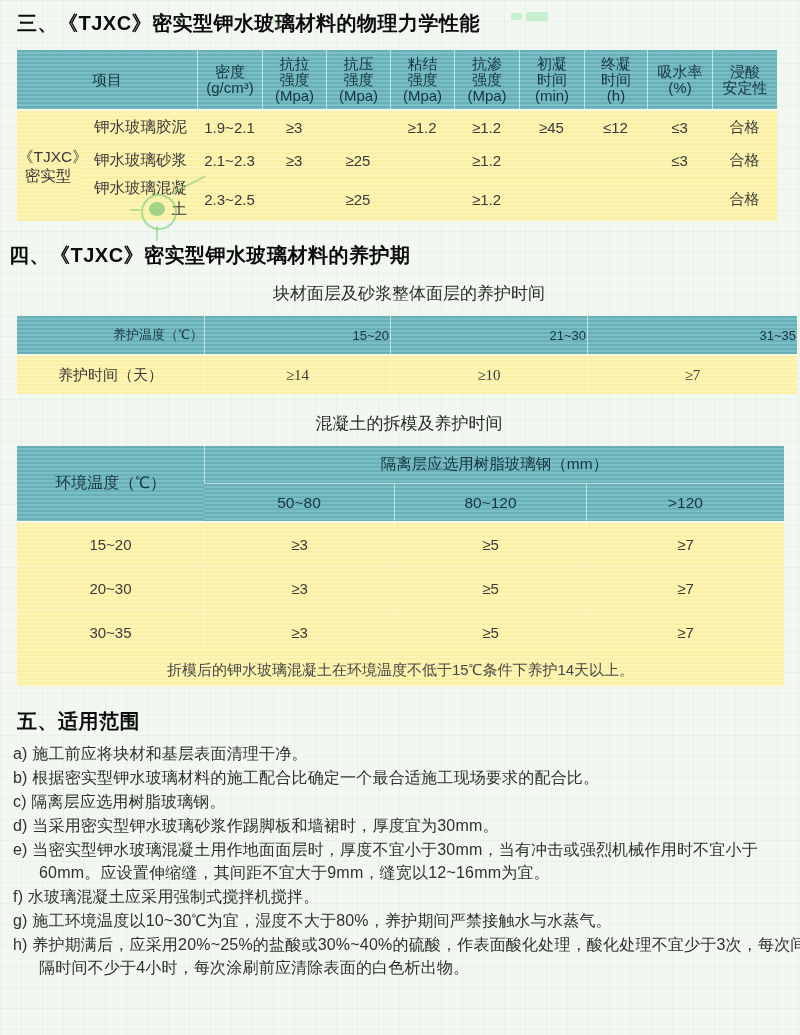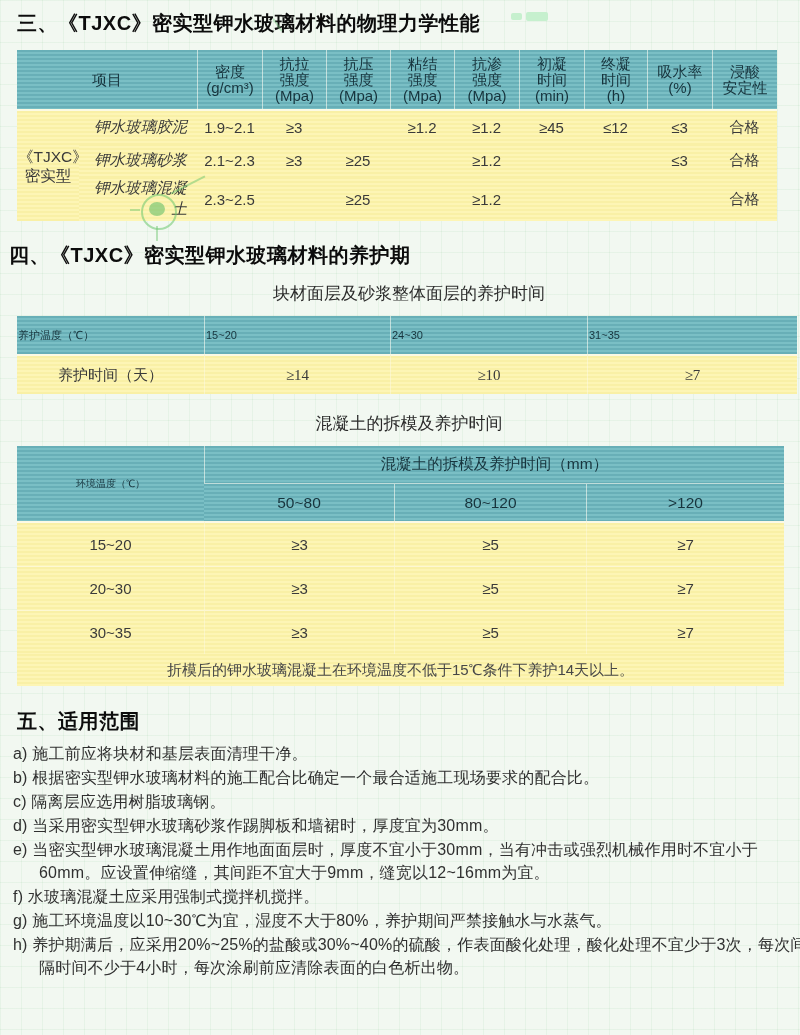--- a/index.html
+++ b/index.html
@@ -30,34 +30,34 @@
   }
   .yellow{
     background:repeating-linear-gradient(180deg,#f9f0a6 0px,#f9f0a6 2px,#fdf5b5 2px,#fdf5b5 4px);
     color:#3a3a3a;font-size:15px;
   }
   
   .t1{width:760px;margin:13px 0 0 8px;}
   .t1 th{height:57px;white-space:pre-line;line-height:16px;text-align:center;vertical-align:middle;}
   .t1 thead th + th{border-left:1px solid rgba(252,252,242,.6);}
   .t1 td{height:31px;text-align:center;vertical-align:middle;}
-  .t1 td.name{text-align:right;padding-right:10px;font-size:15.5px;font-style:italic;}
+  .t1 td.name{text-align:right;padding-right:10px;font-size:15.5px;}
   .t1 td.group{white-space:pre-line;line-height:19px;font-size:15.5px;text-align:center;}
   .t1 tbody tr:first-child td{border-top:2px solid rgba(252,252,244,.8);}
   
   .t2{width:780px;margin:11px 0 0 8px;}
-  .t2 th{height:36px;text-align:left;vertical-align:middle;font-size:11px;}
+  .t2 th{height:36px;text-align:right;vertical-align:middle;font-size:13px;}
   .t2 td{height:36px;text-align:center;vertical-align:middle;}
   .t2 th + th{border-left:1px solid rgba(252,252,242,.6);}
   .t2 td + td{border-left:1px solid rgba(252,250,238,.45);}
   .t2 tbody td{border-top:2px solid rgba(252,252,244,.8);font-family:Liberation Serif, serif;}
   
   .t3{width:767px;margin:11px 0 0 8px;}
   .t3 th{height:35px;text-align:center;vertical-align:middle;font-size:15.5px;}
-  .t3 th.corner{font-size:10px;}
+  .t3 th.corner{font-size:16px;}
   .t3 thead tr + tr th{border-top:1px solid rgba(252,252,242,.6);}
   .t3 thead th + th{border-left:1px solid rgba(252,252,242,.6);}
   .t3 td{height:41px;text-align:center;vertical-align:middle;}
   .t3 td + td{border-left:1px solid rgba(252,250,238,.4);}
   .t3 tbody tr:first-child td{border-top:2px solid rgba(252,252,244,.8);}
   .t3 tbody tr + tr td{border-top:1px solid rgba(253,250,235,.55);}
   .t3 td.note{height:30px;font-size:15px;color:#474747;border-top:none;}
   
   .sec5-title{padding:22px 0 0 8px;}
   .body-par{
@@ -189,21 +189,21 @@
     <colgroup>
       <col style="width:187px">
         <col style="width:186px">
         <col style="width:197px">
         <col style="width:210px">
     </colgroup>
     <thead>
       <tr>
         <th class="teal">养护温度（℃）</th>
         <th class="teal">15~20</th>
-        <th class="teal">24~30</th>
+        <th class="teal">21~30</th>
         <th class="teal">31~35</th>
       </tr>
     </thead>
     <tbody>
       <tr>
         <td class="yellow">养护时间（天）</td>
         <td class="yellow">≥14</td>
         <td class="yellow">≥10</td>
         <td class="yellow">≥7</td>
       </tr>
@@ -215,21 +215,21 @@
   <table class="t3">
     <colgroup>
       <col style="width:187px">
         <col style="width:190px">
         <col style="width:192px">
         <col style="width:198px">
     </colgroup>
     <thead>
       <tr>
         <th class="teal corner" rowspan="2">环境温度（℃）</th>
-        <th class="teal" colspan="3">混凝土的拆模及养护时间（mm）</th>
+        <th class="teal" colspan="3">隔离层应选用树脂玻璃钢（mm）</th>
       </tr>
       <tr>
         <th class="teal">50~80</th>
         <th class="teal">80~120</th>
         <th class="teal">&gt;120</th>
       </tr>
     </thead>
     <tbody>
       <tr>
         <td class="yellow">15~20</td>

